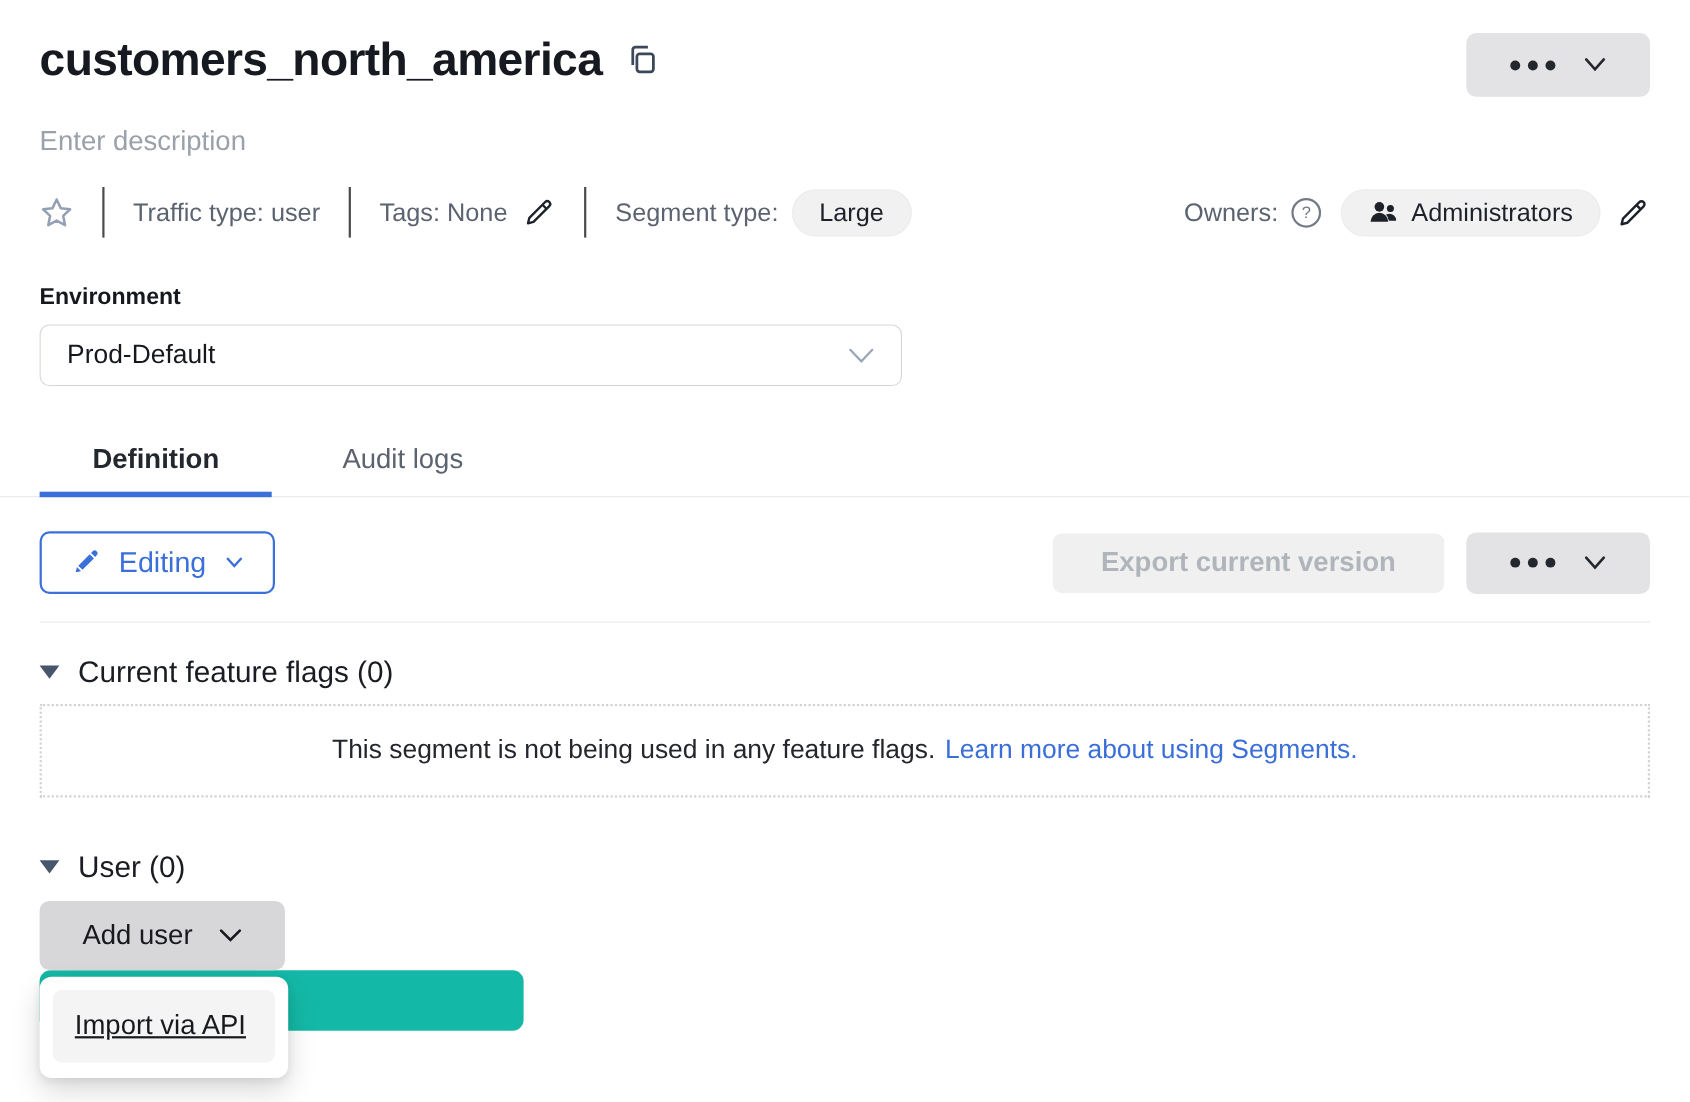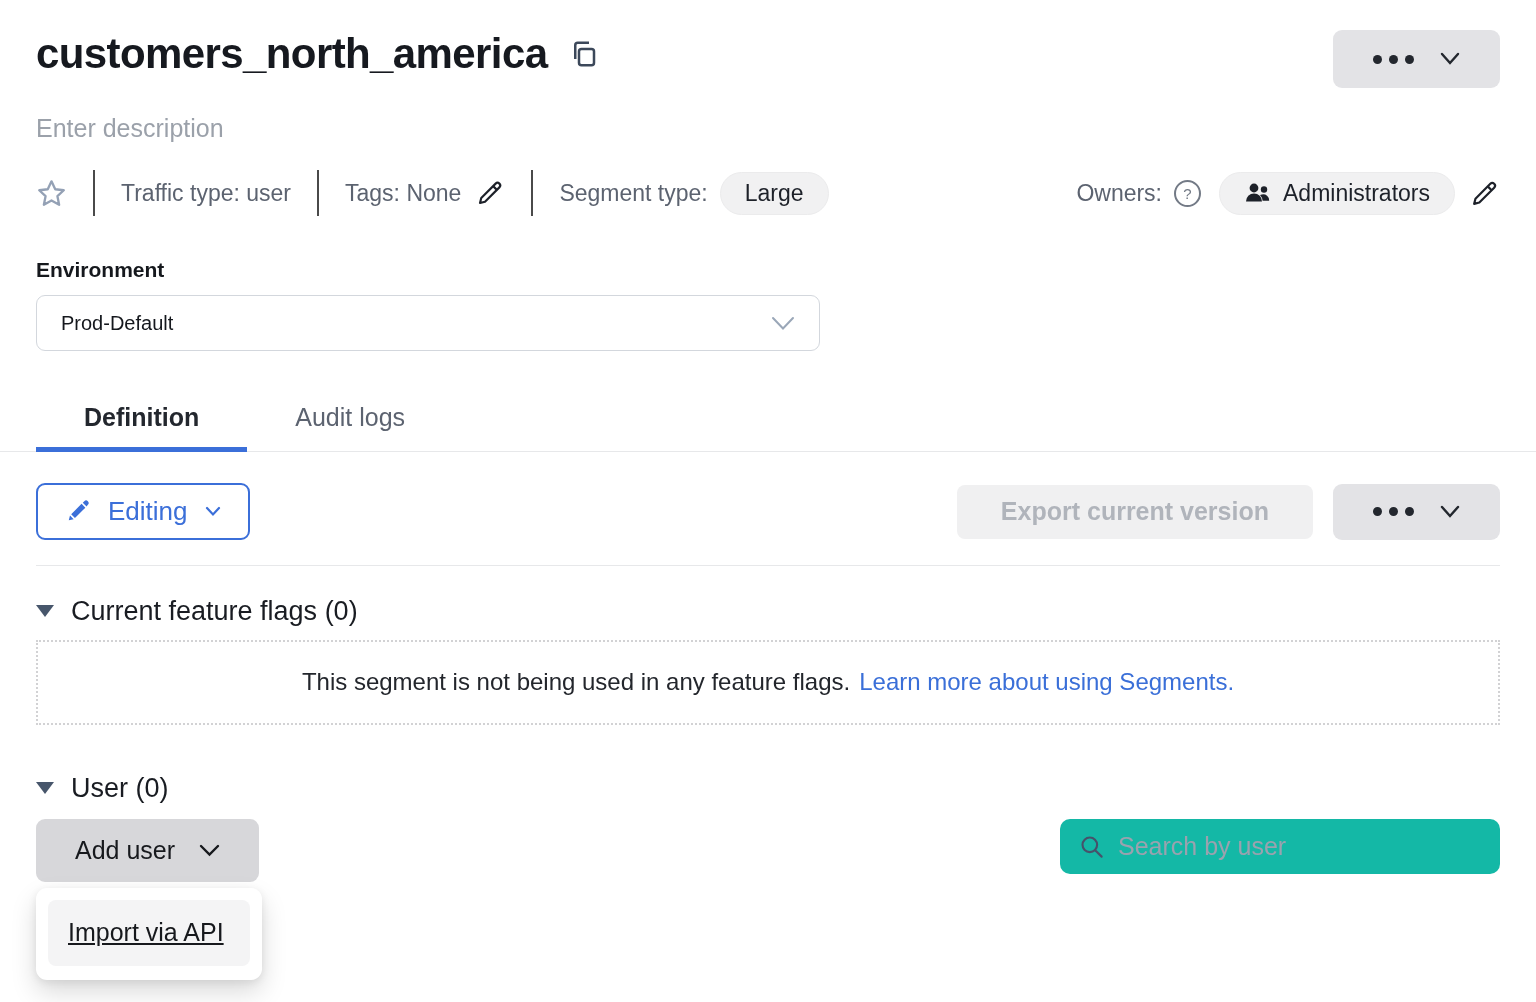--- a/index.html
+++ b/index.html
@@ -25,25 +25,25 @@
     color:#1d2129; font-size:23px; display:inline-flex; align-items:center; gap:12px; }
   .meta-spacer { flex:1; }
   .help-circle { width:27px; height:27px; border:2px solid #737a86; border-radius:50%;
     display:inline-flex; align-items:center; justify-content:center; font-size:15px; color:#737a86;
     margin:0 18px 0 12px; flex:none; }
   .pencil-ml { margin-left:14px; }
 
   
   .env-label { margin-top:42px; font-size:21px; font-weight:700; color:#15181d; }
   .env-select { margin-top:13px; width:784px; height:56px; border:1.5px solid #d3d7dd; border-radius:9px;
-    display:flex; align-items:center; padding:0 24px; font-size:20px; color:#15181d; cursor:pointer; background:#fff; }
+    display:flex; align-items:center; padding:0 24px; font-size:24px; color:#15181d; cursor:pointer; background:#fff; }
   .env-select .grow { flex:1; }
 
   
-  .tabs { margin-top:40px; display:flex; gap:0; border-bottom:1.5px solid #e7e8ea;
+  .tabs { margin-top:40px; display:flex; gap:16px; border-bottom:1.5px solid #e7e8ea;
     margin-left:-36px; margin-right:-36px; padding:0 36px; }
   .tab { padding:12px 48px 15px 48px; font-size:25px; color:#5c6370; font-weight:500;
     border-bottom:5px solid transparent; margin-bottom:-1.5px; cursor:pointer; background:none; border-top:none; border-left:none; border-right:none; }
   .tab.active { color:#23272e; font-weight:700; border-bottom-color:#3b6fd9; }
 
   
   .toolbar { margin-top:31px; display:flex; align-items:flex-end; }
   .editing-btn { height:57px; padding:0 27px; background:#fff; border:2px solid #3b6fd9; border-radius:9px;
     color:#3b6fd9; display:flex; align-items:center; gap:17px; font-size:26px; font-weight:500; cursor:pointer; }
   .toolbar-right { margin-left:auto; display:flex; align-items:center; gap:20px; }
@@ -54,21 +54,21 @@
   
   .section-heading { margin-top:30px; display:flex; align-items:center; gap:17px; font-size:27px; color:#191c22; cursor:pointer; }
   .caret-down { width:0; height:0; border-left:9px solid transparent; border-right:9px solid transparent;
     border-top:12px solid #47566b; flex:none; }
   .dotted-box { margin-top:13px; border:2px dotted #d2d2d4; height:85px;
     display:flex; align-items:center; justify-content:center; font-size:24px; color:#23262c; }
   .dotted-box .link { color:#3a6fd8; font-weight:400; margin-left:9px; text-decoration:none; cursor:pointer; }
 
   
   .user-heading { margin-top:48px; }
-  .user-row { margin-top:15px; display:flex; justify-content:space-between; align-items:flex-start; }
+  .user-row { margin-top:15px; display:flex; justify-content:space-between; align-items:flex-start;flex-direction:column; }
   .add-user-wrap { position:relative; }
   .add-user-btn { width:223px; height:63px; background:#d7d7da; border:none; border-radius:9px;
     display:flex; align-items:center; justify-content:center; gap:24px; font-size:25px; color:#17191d; cursor:pointer; }
   .dropdown-panel { position:absolute; left:0; top:69px; width:226px; background:#ffffff; border-radius:11px;
     box-shadow:0 12px 26px rgba(0,0,0,0.15), 0 2px 8px rgba(0,0,0,0.08); padding:12px 12px 14px 12px; z-index:5; }
   .dropdown-item { height:66px; background:#f4f4f5; border-radius:8px; display:flex; align-items:center;
     padding:0 20px; font-size:25px; color:#17191d; cursor:pointer;text-decoration:underline; }
   .search-box { width:440px; height:55px; background:#14b8a6; border-radius:10px;
     display:flex; align-items:center; padding:0 18px; gap:13px; }
   .search-box input { flex:1; background:transparent; border:none; outline:none; font-size:25px; color:#17191d;

